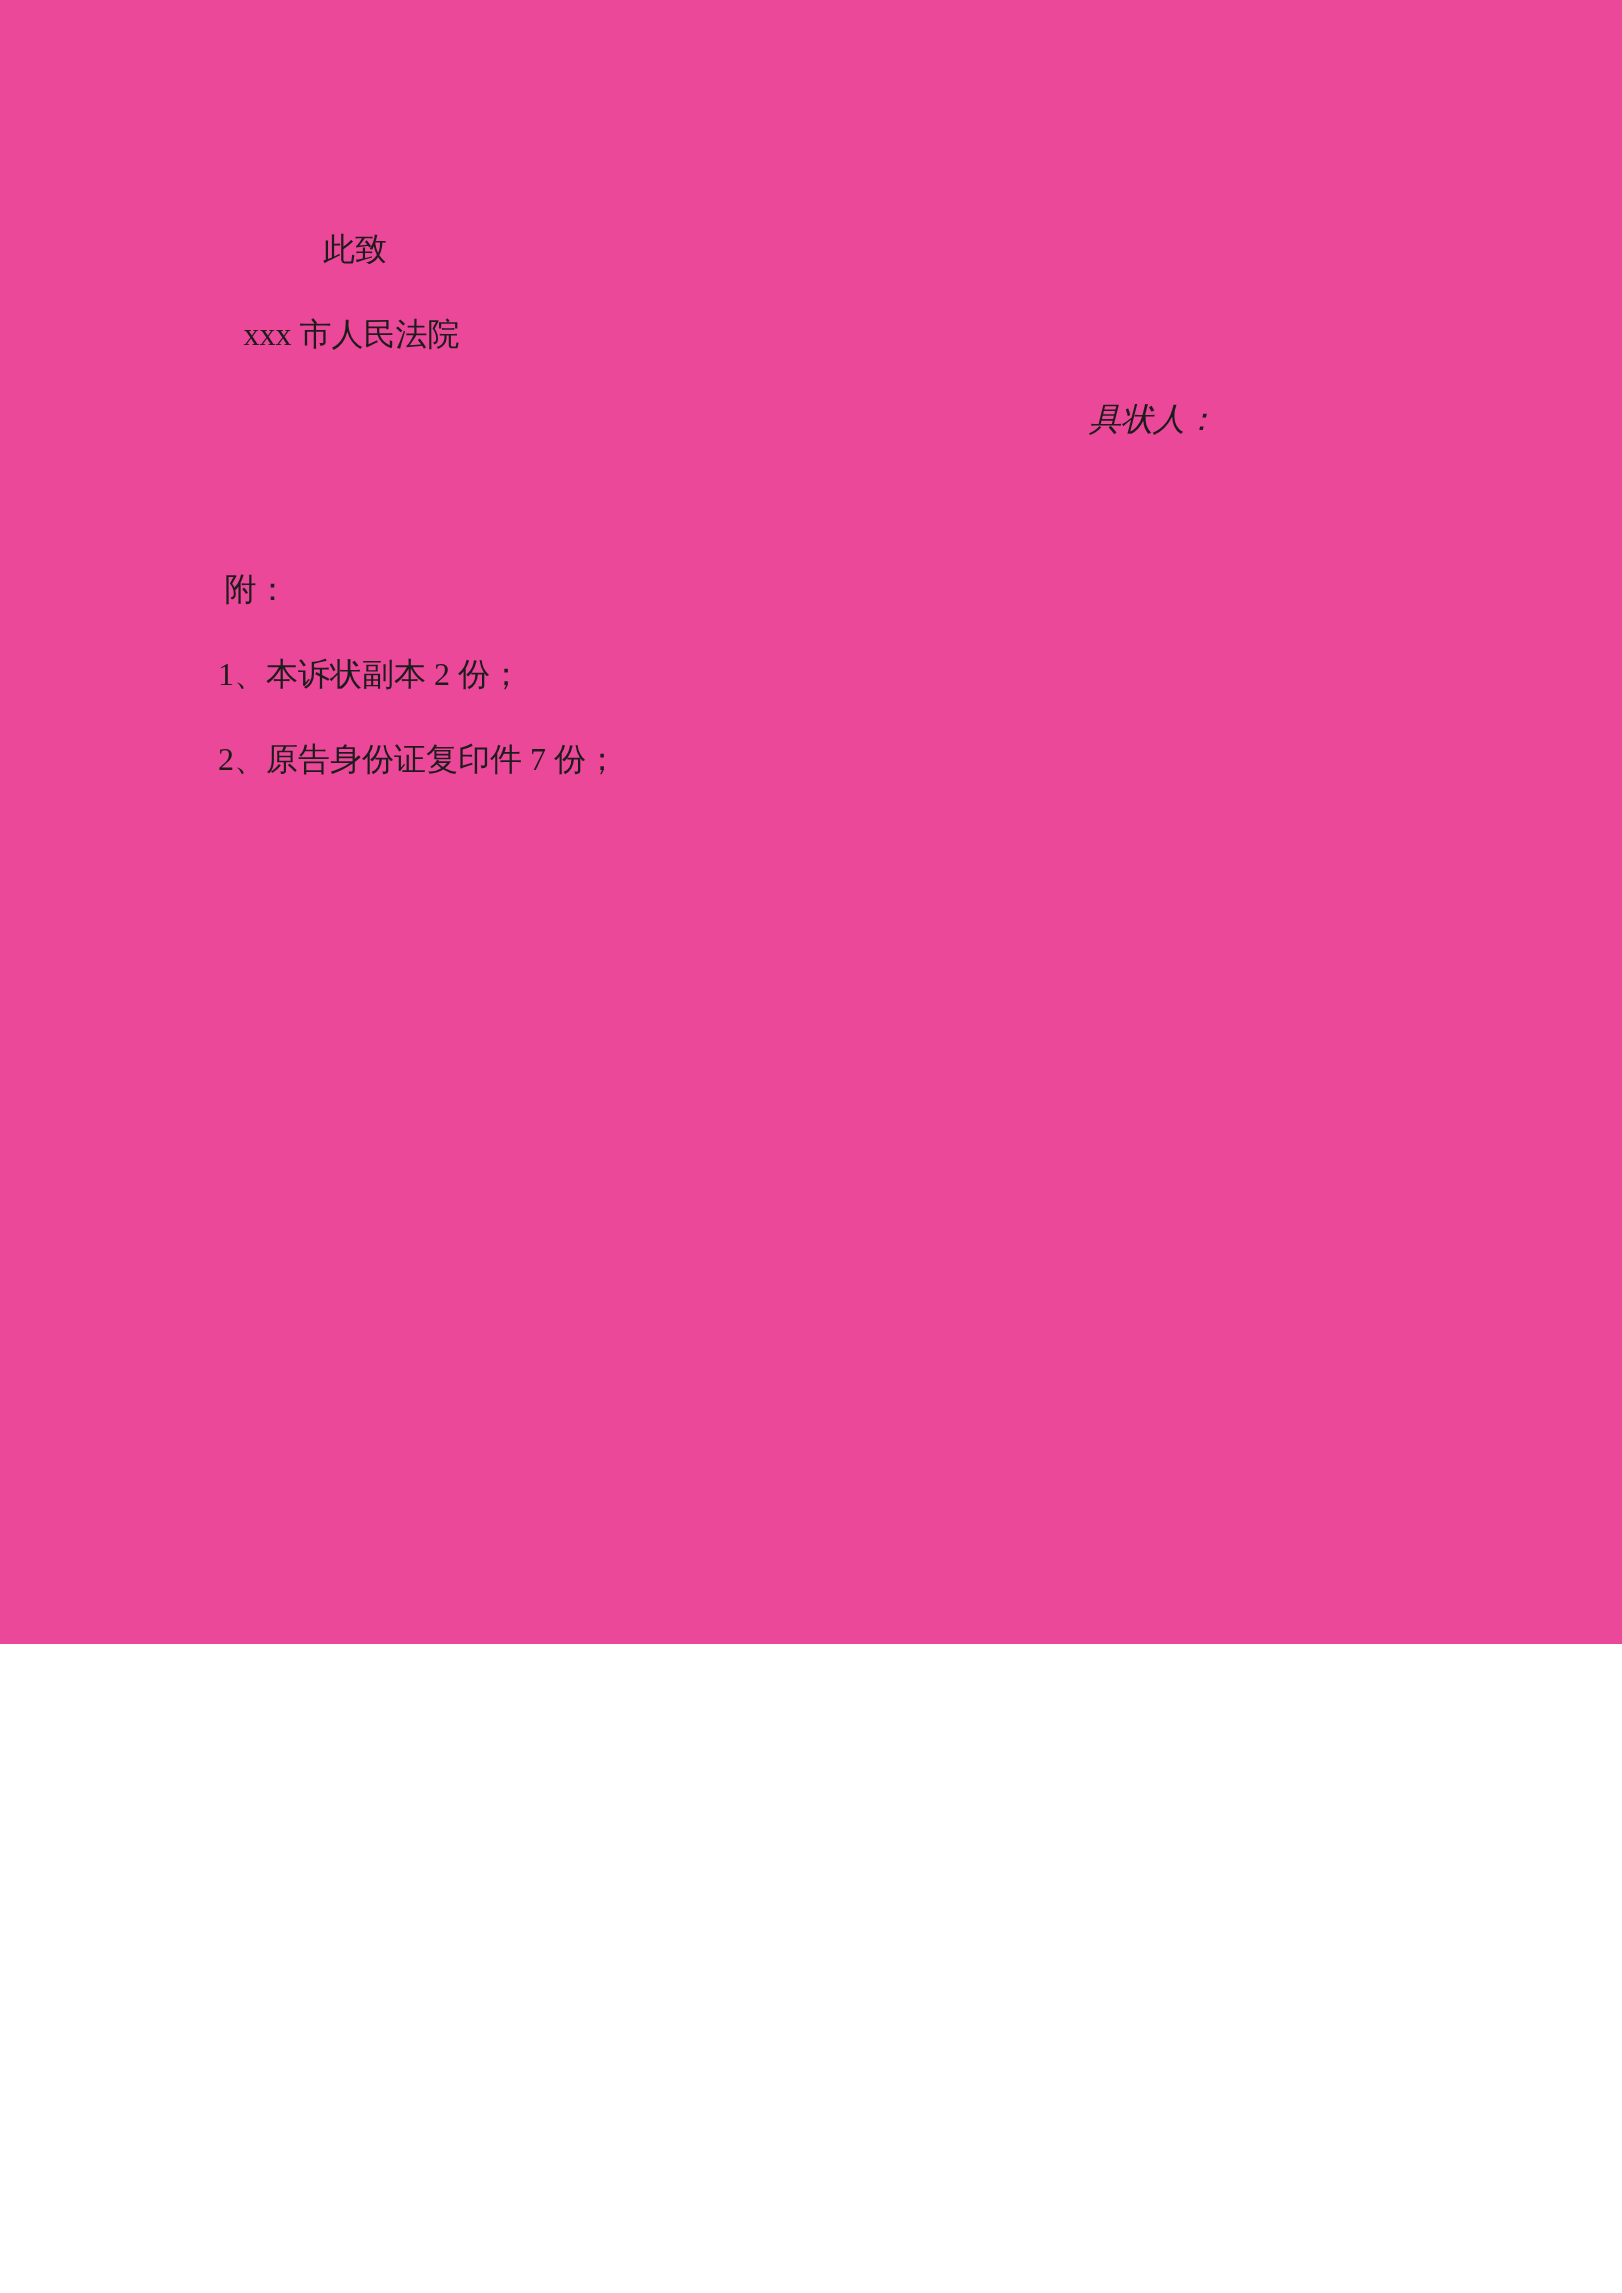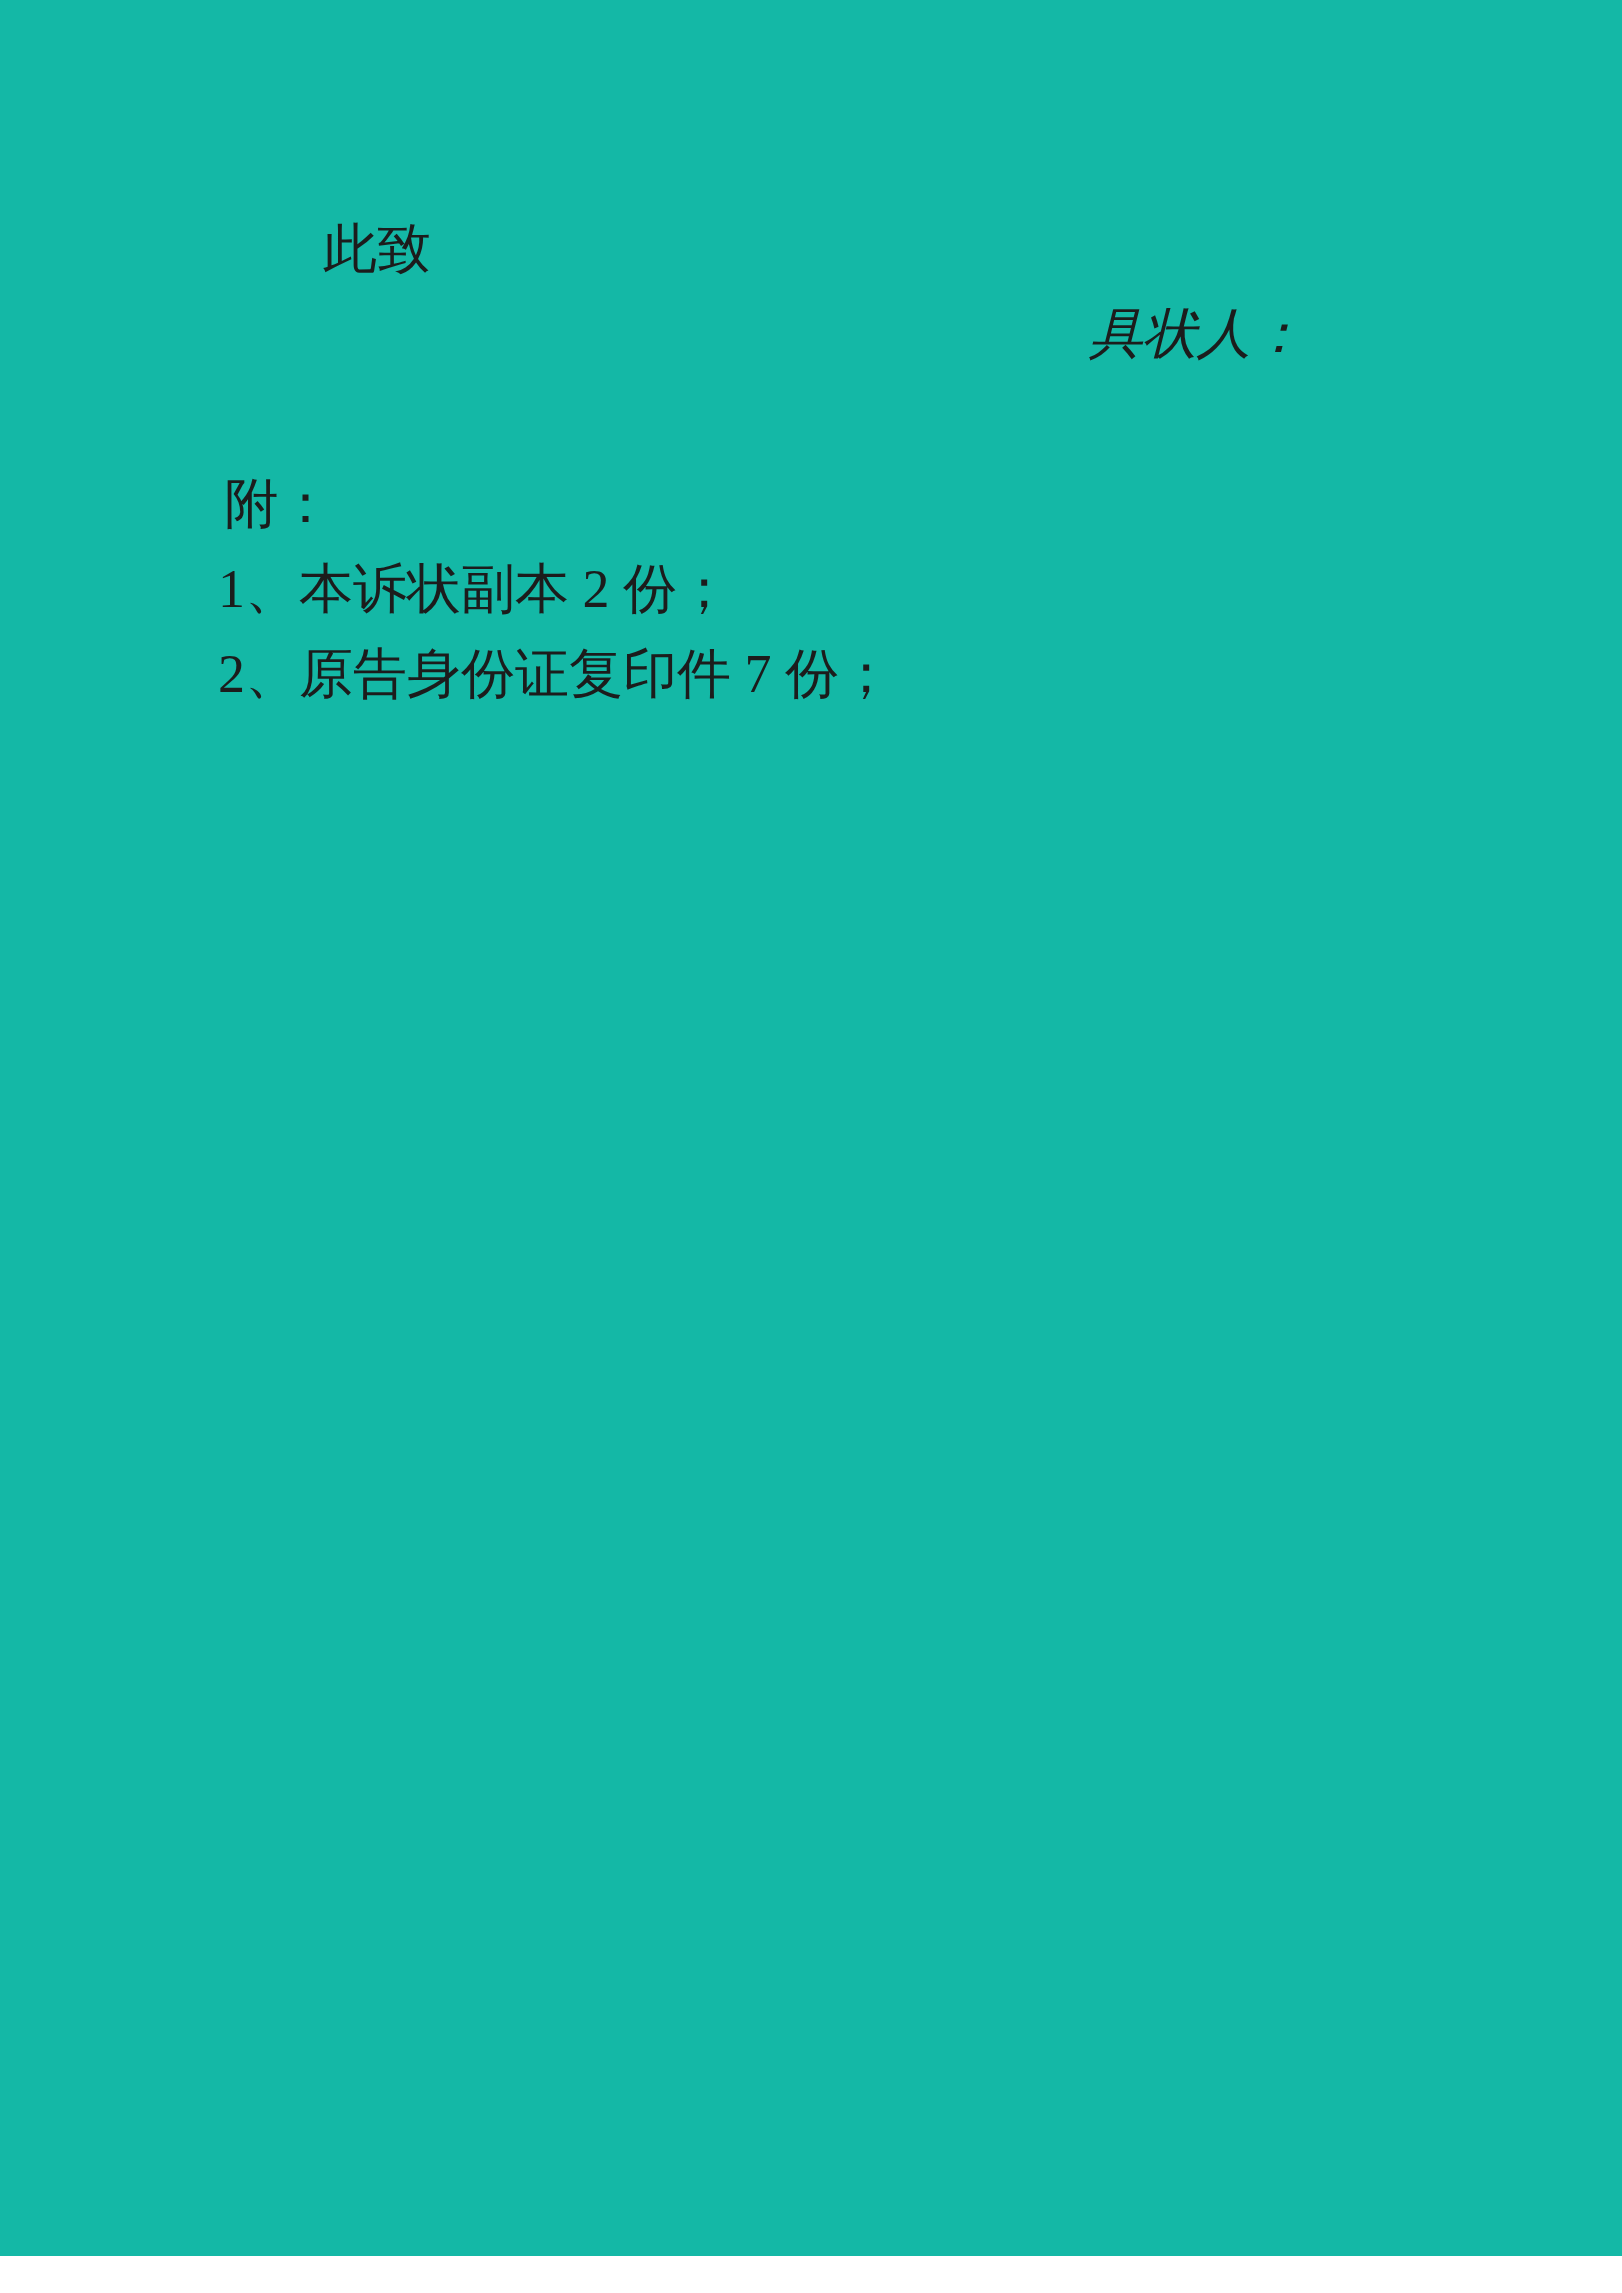--- a/index.html
+++ b/index.html
@@ -3,24 +3,24 @@
 <meta charset="utf-8">
 <style>
   html, body {
     margin: 0;
     padding: 0;
     background: #ffffff;
   }
   .page {
     position: relative;
     width: 1623px;
-    height: 2256px;
-    background: #14b8a6;
+    height: 1644px;
+    background: #ec4899;
     font-family: "Liberation Serif", "DejaVu Serif", serif;
-    font-size: 54px;
+    font-size: 32px;
     line-height: 85px;
     color: #1c1c1c;
     box-sizing: border-box;
     padding: 207px 55px 0 218px;
     overflow: hidden;
   }
   .page p {
     margin: 0;
     white-space: pre;
   }
@@ -34,20 +34,21 @@
   .attach-heading{ padding-left: 6.4px; }
   .attach-item   { padding-left: 0; }
 </style>
 </head>
 <body>
 
 <div class="page">
 
   <p class="salute">此致</p>
 
+  <p class="court">xxx 市人民法院</p>
 
   <p class="signer-line"><span>具状人：</span></p>
 
 
   <p class="blank-line"></p>
 
   <p class="attach-heading">附：</p>
 
   <p class="attach-item">1、本诉状副本 2 份；</p>
 

